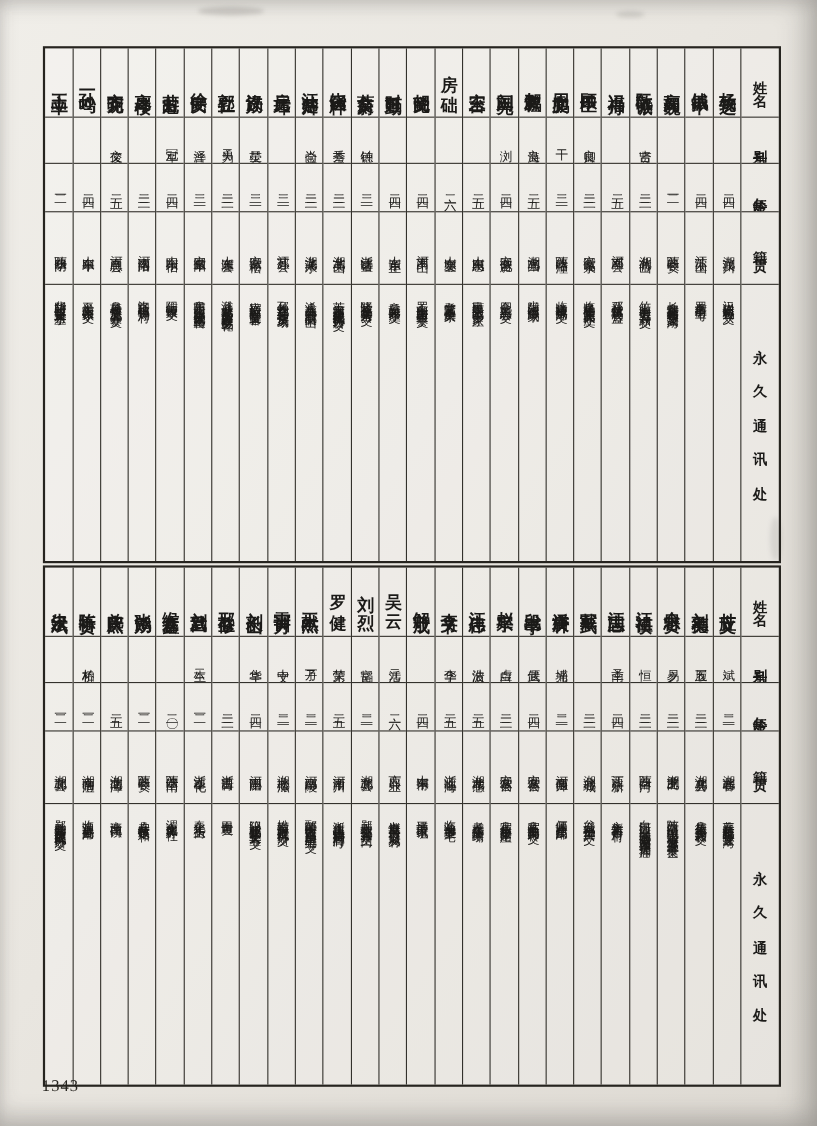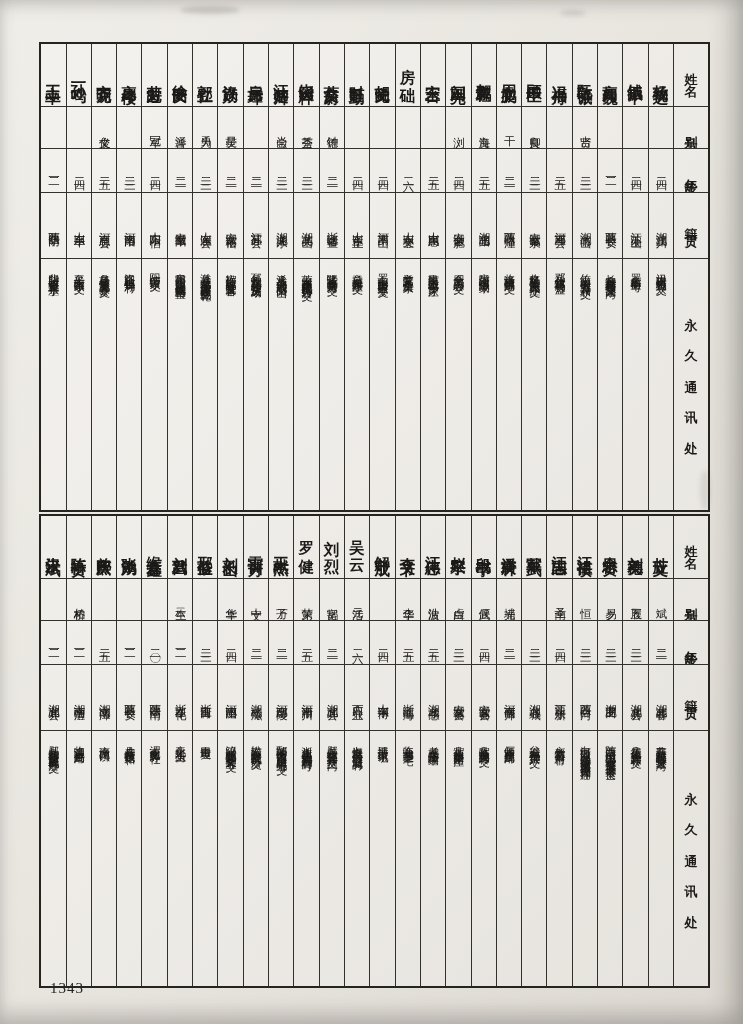--- a/index.html
+++ b/index.html
@@ -61,21 +61,21 @@
 
   .col.headers .cell .vtext{font-weight:700;font-size:13px;}
   .col.headers .hdr-name .vtext{letter-spacing:.9em;}
   .col.headers .hdr-alias .vtext{letter-spacing:.15em;}
   .col.headers .hdr-age .vtext{letter-spacing:.15em;}
   .col.headers .hdr-native .vtext{letter-spacing:.55em;}
   .col.headers .cell.address{align-items:center;padding-top:0;}
   .col.headers .hdr-address .vtext{letter-spacing:2.4em;font-size:13px;}
 
   .page-number{
-    position:absolute;left:50px;top:980px;
+    position:absolute;left:38px;top:980px;
     font-size:15px;letter-spacing:1px;color:#26241f;
     font-family:"Liberation Serif","DejaVu Serif",serif;
   }
 </style>
 </head>
 <body>
 
 <div class="scan-page">
   <div class="smudge a"></div>
   <div class="smudge b"></div>

